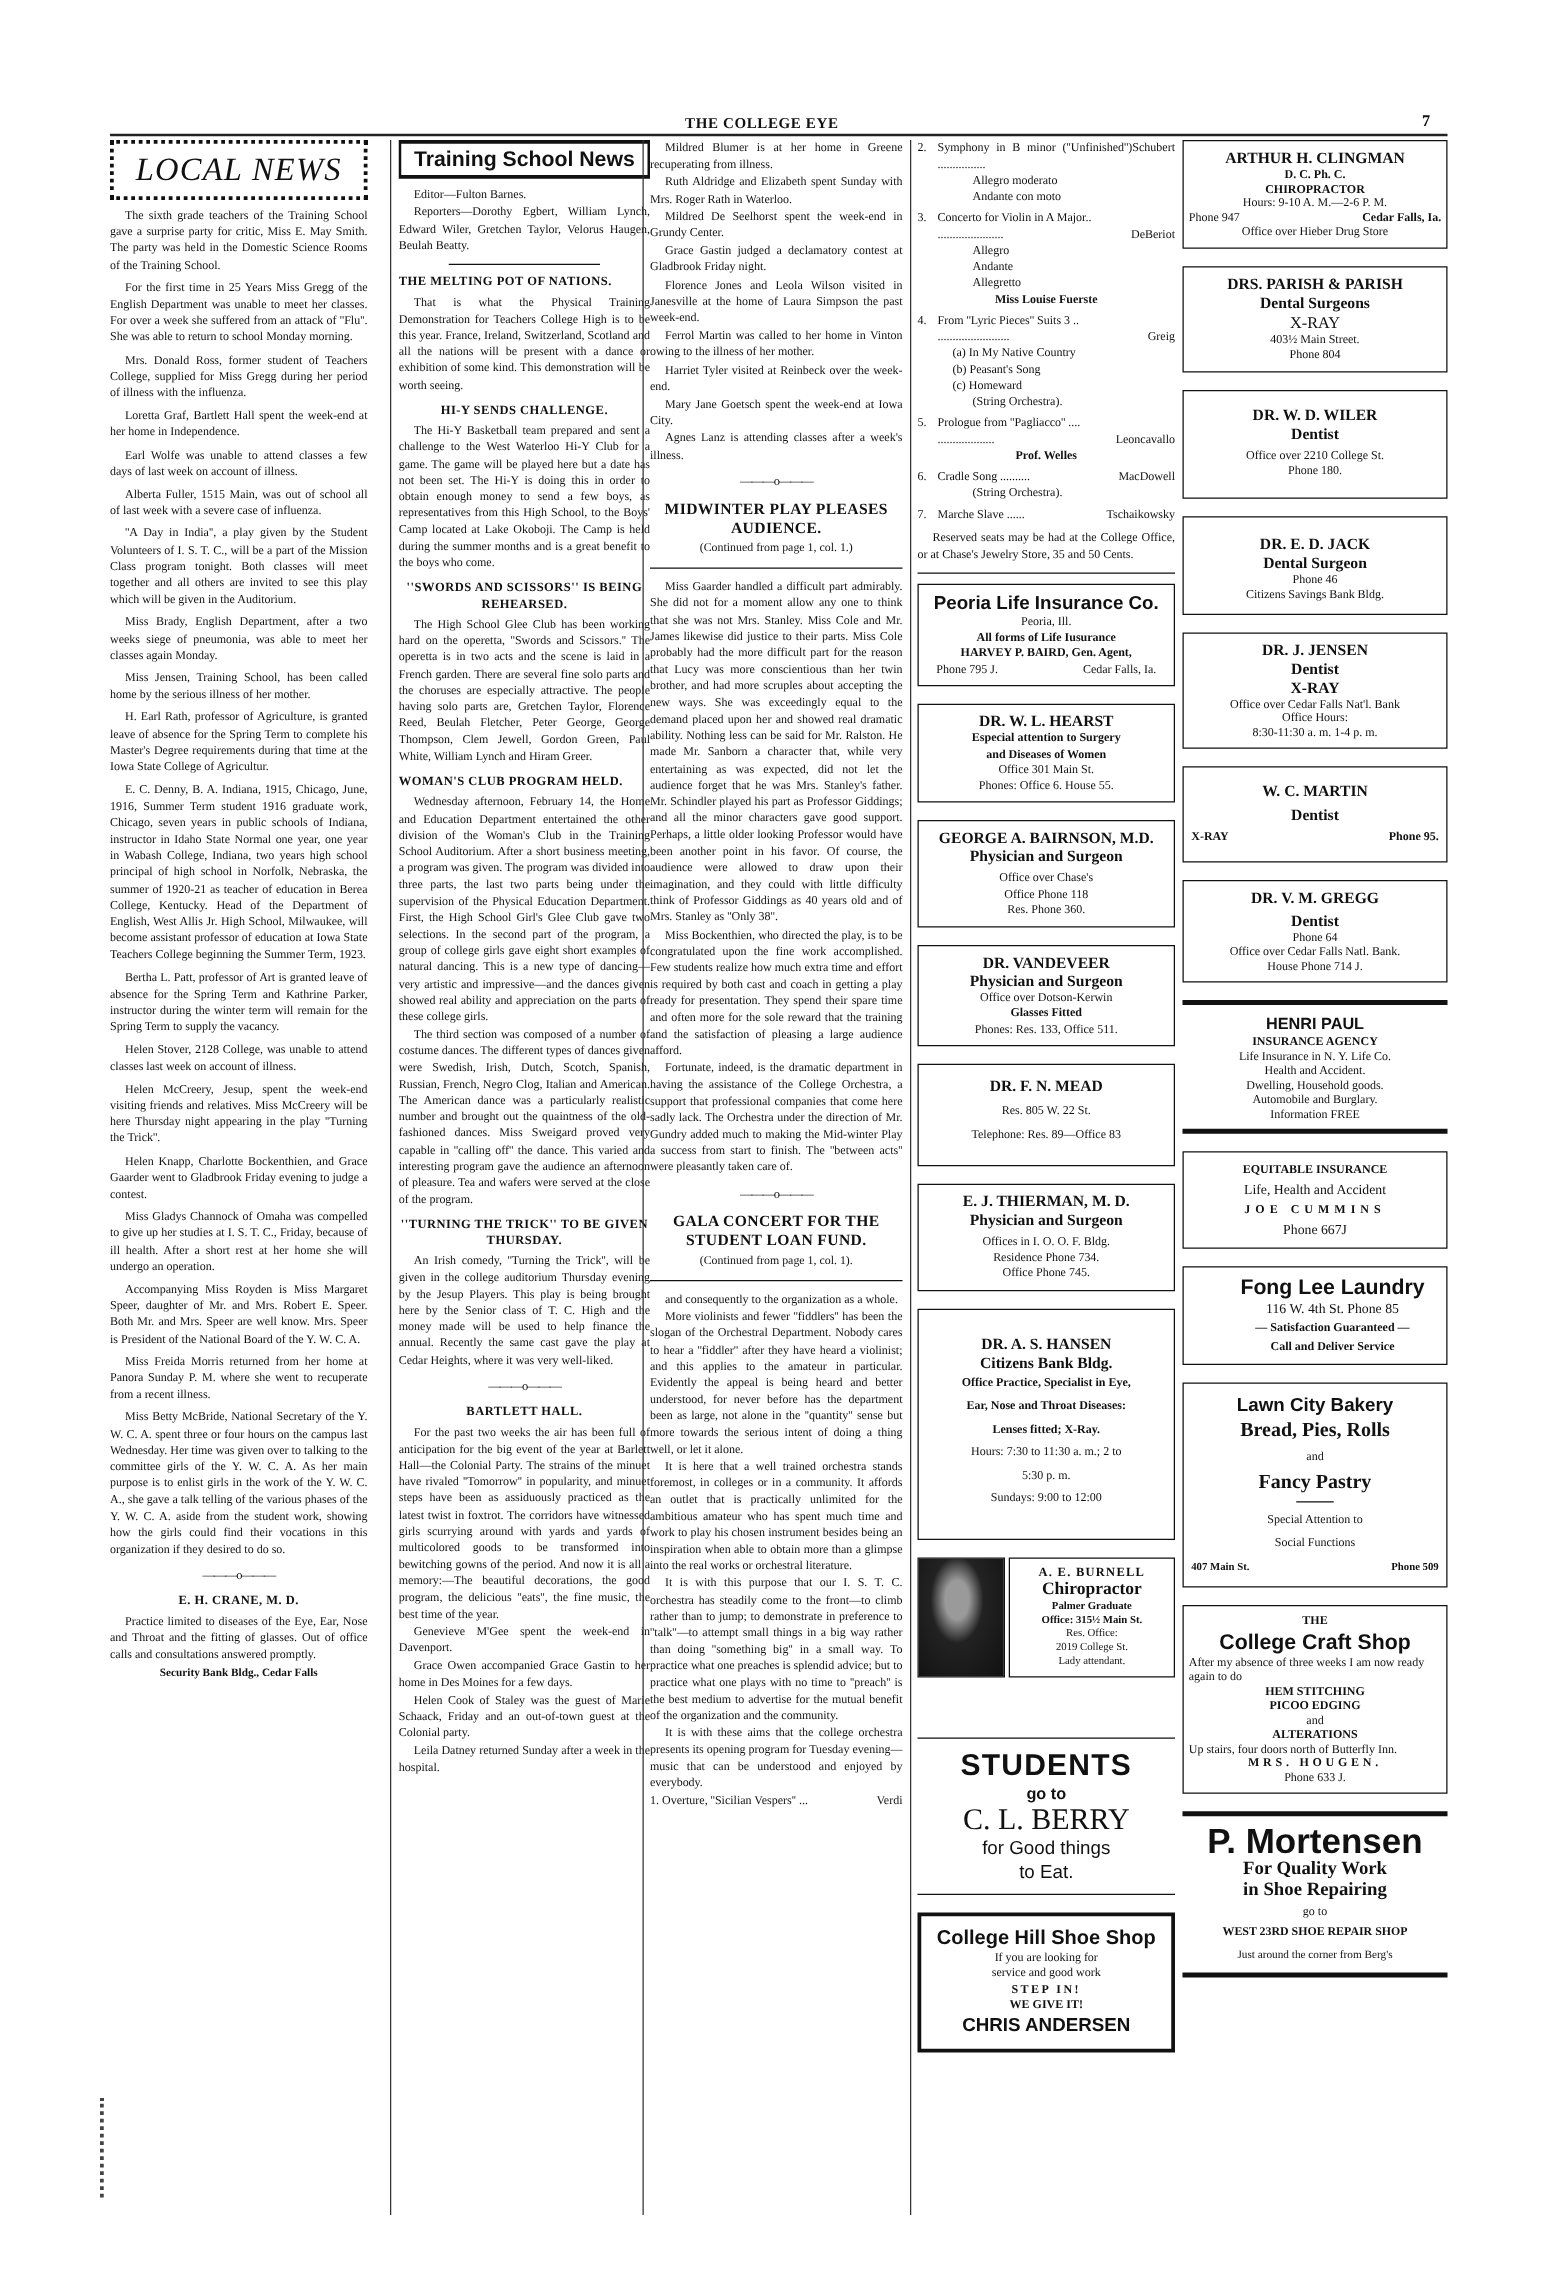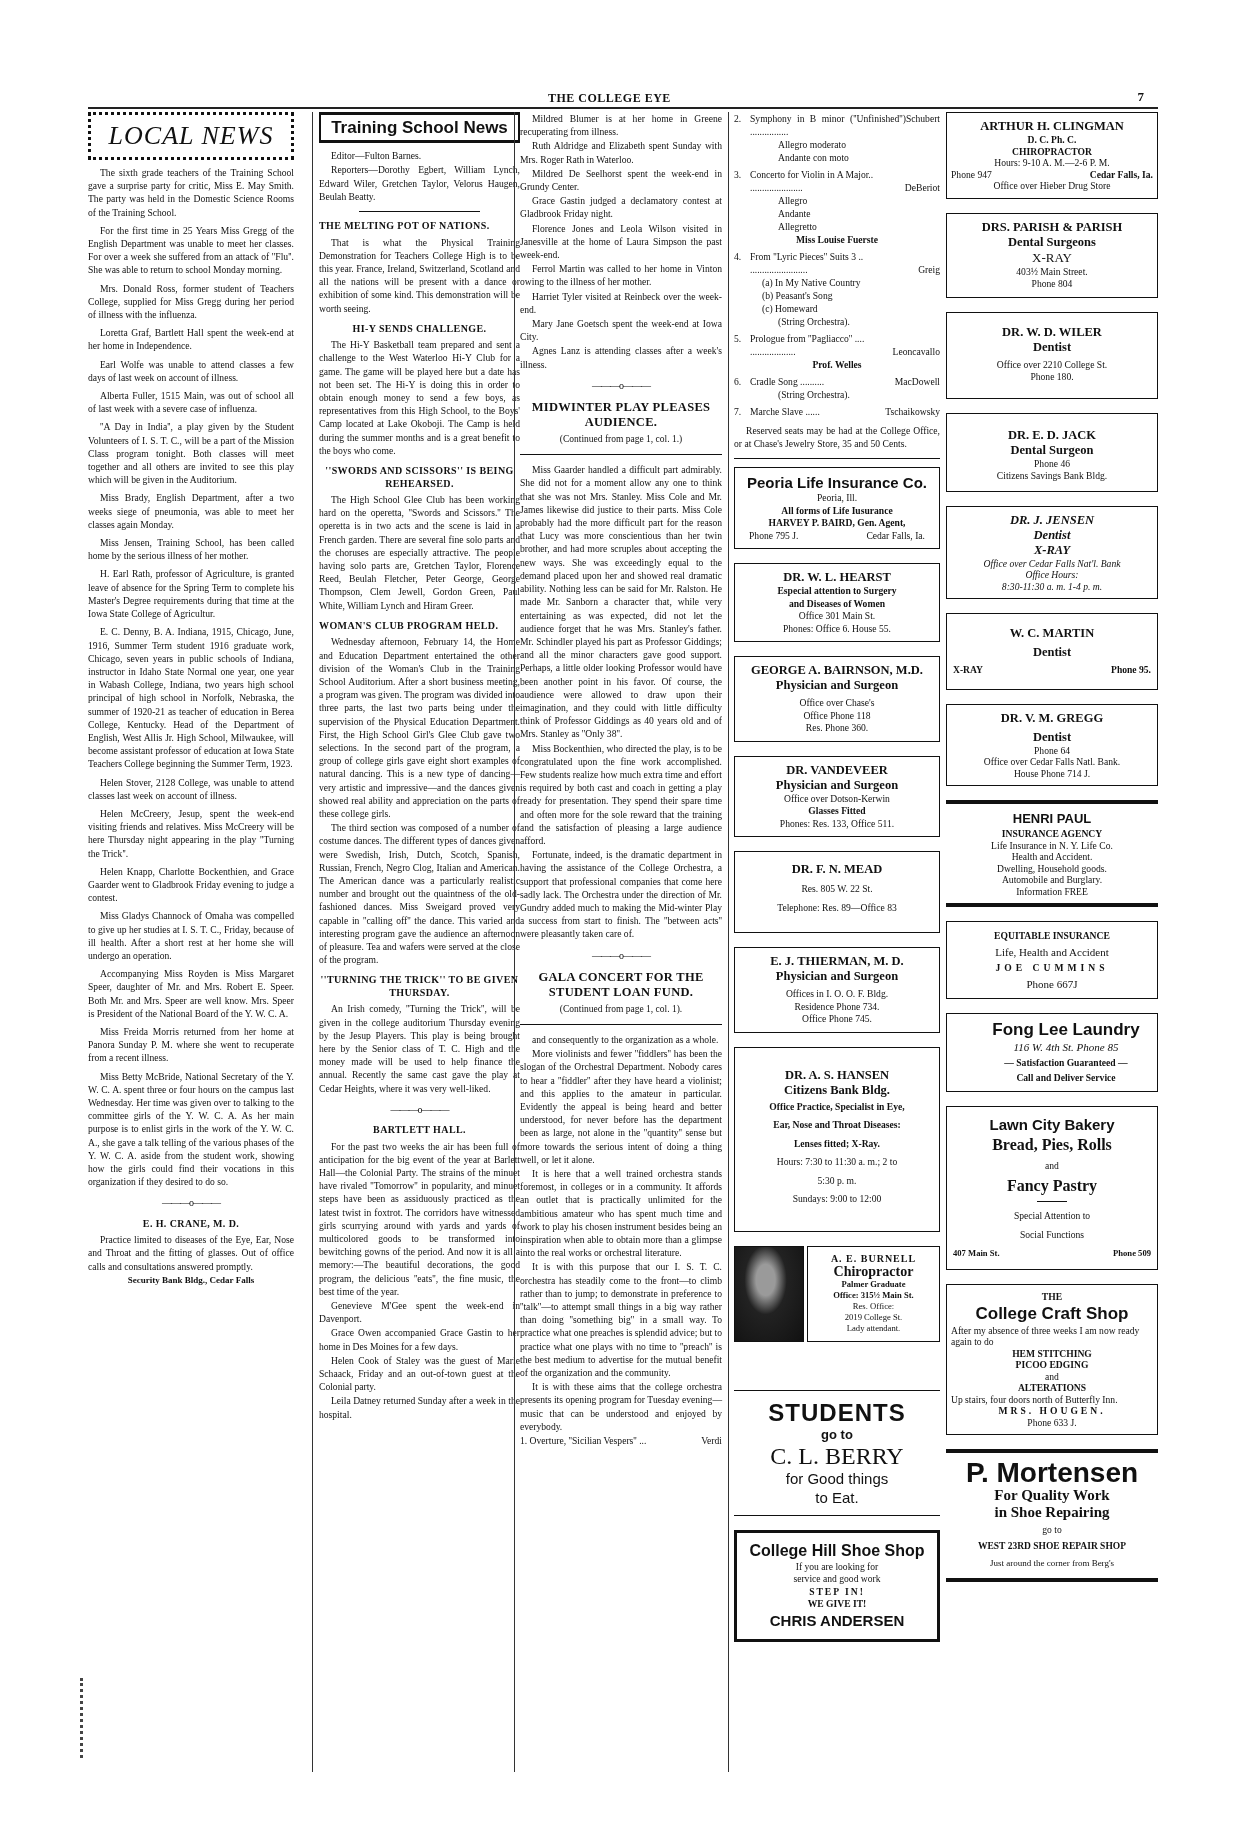--- a/index.html
+++ b/index.html
@@ -55,20 +55,21 @@
       <p>For the first time in 25 Years Miss Gregg of the English Department was unable to meet her classes. For over a week she suffered from an attack of ''Flu''. She was able to return to school Monday morning.</p>
       <p>Mrs. Donald Ross, former student of Teachers College, supplied for Miss Gregg during her period of illness with the influenza.</p>
       <p>Loretta Graf, Bartlett Hall spent the week-end at her home in Independence.</p>
       <p>Earl Wolfe was unable to attend classes a few days of last week on account of illness.</p>
       <p>Alberta Fuller, 1515 Main, was out of school all of last week with a severe case of influenza.</p>
       <p>''A Day in India'', a play given by the Student Volunteers of I. S. T. C., will be a part of the Mission Class program tonight. Both classes will meet together and all others are invited to see this play which will be given in the Auditorium.</p>
       <p>Miss Brady, English Department, after a two weeks siege of pneumonia, was able to meet her classes again Monday.</p>
       <p>Miss Jensen, Training School, has been called home by the serious illness of her mother.</p>
       <p>H. Earl Rath, professor of Agriculture, is granted leave of absence for the Spring Term to complete his Master's Degree requirements during that time at the Iowa State College of Agricultur.</p>
       <p>E. C. Denny, B. A. Indiana, 1915, Chicago, June, 1916, Summer Term student 1916 graduate work, Chicago, seven years in public schools of Indiana, instructor in Idaho State Normal one year, one year in Wabash College, Indiana, two years high school principal of high school in Norfolk, Nebraska, the summer of 1920-21 as teacher of education in Berea College, Kentucky. Head of the Department of English, West Allis Jr. High School, Milwaukee, will become assistant professor of education at Iowa State Teachers College beginning the Summer Term, 1923.</p>
+      <p>Bertha L. Patt, professor of Art is granted leave of absence for the Spring Term and Kathrine Parker, instructor during the winter term will remain for the Spring Term to supply the vacancy.</p>
       <p>Helen Stover, 2128 College, was unable to attend classes last week on account of illness.</p>
       <p>Helen McCreery, Jesup, spent the week-end visiting friends and relatives. Miss McCreery will be here Thursday night appearing in the play ''Turning the Trick''.</p>
       <p>Helen Knapp, Charlotte Bockenthien, and Grace Gaarder went to Gladbrook Friday evening to judge a contest.</p>
       <p>Miss Gladys Channock of Omaha was compelled to give up her studies at I. S. T. C., Friday, because of ill health. After a short rest at her home she will undergo an operation.</p>
       <p>Accompanying Miss Royden is Miss Margaret Speer, daughter of Mr. and Mrs. Robert E. Speer. Both Mr. and Mrs. Speer are well know. Mrs. Speer is President of the National Board of the Y. W. C. A.</p>
       <p>Miss Freida Morris returned from her home at Panora Sunday P. M. where she went to recuperate from a recent illness.</p>
       <p>Miss Betty McBride, National Secretary of the Y. W. C. A. spent three or four hours on the campus last Wednesday. Her time was given over to talking to the committee girls of the Y. W. C. A. As her main purpose is to enlist girls in the work of the Y. W. C. A., she gave a talk telling of the various phases of the Y. W. C. A. aside from the student work, showing how the girls could find their vocations in this organization if they desired to do so.</p>
     </div>
   <div class="orn">———o———</div>
   <div class="hd">E. H. CRANE, M. D.</div>
@@ -335,21 +336,21 @@
     <div>Phone 180.</div>
   </div>
 
   <div class="ad" style="padding:14px 4px 8px;">
     <div class="name">DR. E. D. JACK</div>
     <div class="name">Dental Surgeon</div>
     <div>Phone 46</div>
     <div>Citizens Savings Bank Bldg.</div>
   </div>
 
-  <div class="ad" style="line-height:11.5px;font-style:italic;">
+  <div class="ad" style="line-height:11.5px;">
     <div class="name">DR. J. JENSEN</div>
     <div class="name">Dentist</div>
     <div class="name">X-RAY</div>
     <div>Office over Cedar Falls Nat'l. Bank</div>
     <div>Office Hours:</div>
     <div>8:30-11:30 a. m.  1-4 p. m.</div>
   </div>
 
   <div class="ad" style="padding:12px 6px 12px;">
     <div class="name">W. C. MARTIN</div>
@@ -380,21 +381,21 @@
 
   <div class="ad" style="line-height:16px;">
     <div class="bold">EQUITABLE INSURANCE</div>
     <div style="font-size:11px;">Life, Health and Accident</div>
     <div class="bold" style="letter-spacing:4px;">JOE CUMMINS</div>
     <div style="font-size:11px;">Phone 667J</div>
   </div>
 
   <div class="ad" style="line-height:15px;padding-left:32px;">
     <div class="sans bold" style="font-size:17px;line-height:20px;">Fong Lee Laundry</div>
-    <div style="font-size:11px;font-style:italic;">116 W. 4th St.   Phone 85</div>
+    <div style="font-size:11px;">116 W. 4th St.   Phone 85</div>
     <div class="bold">— Satisfaction Guaranteed —</div>
     <div class="bold">Call and Deliver Service</div>
   </div>
 
   <div class="ad" style="padding:8px 6px 6px;line-height:19px;">
     <div class="sans bold" style="font-size:15px;">Lawn City Bakery</div>
     <div class="bold" style="font-size:16px;line-height:22px;">Bread, Pies, Rolls</div>
     <div>and</div>
     <div class="bold" style="font-size:16px;line-height:22px;">Fancy Pastry</div>
     <div style="width:30px;border-top:1px solid #111;margin:4px auto;"></div>

